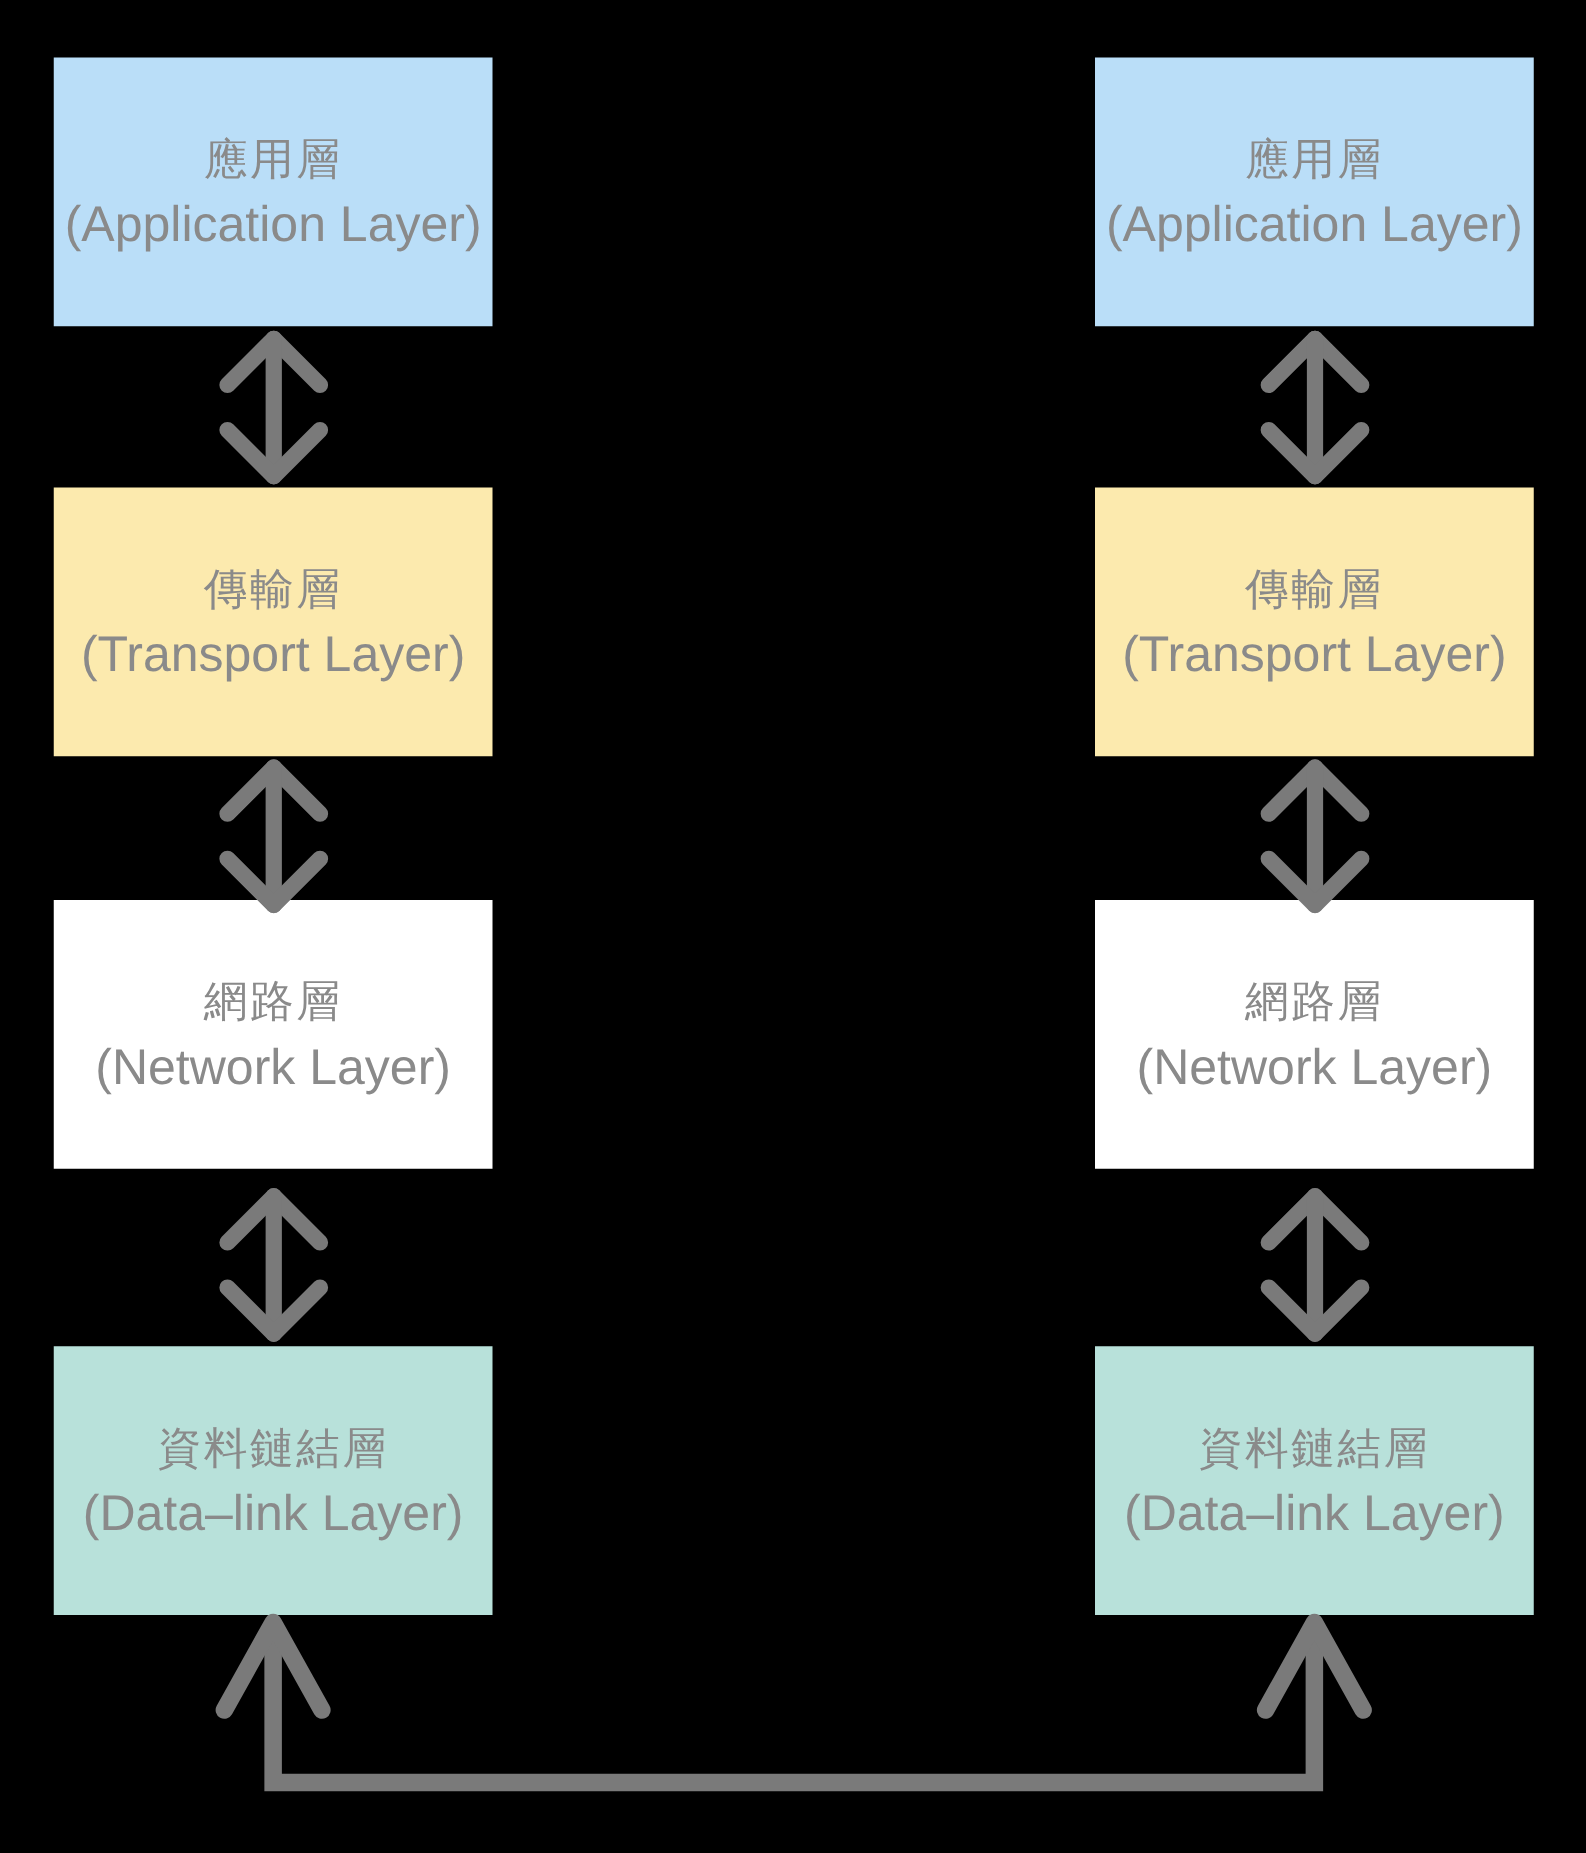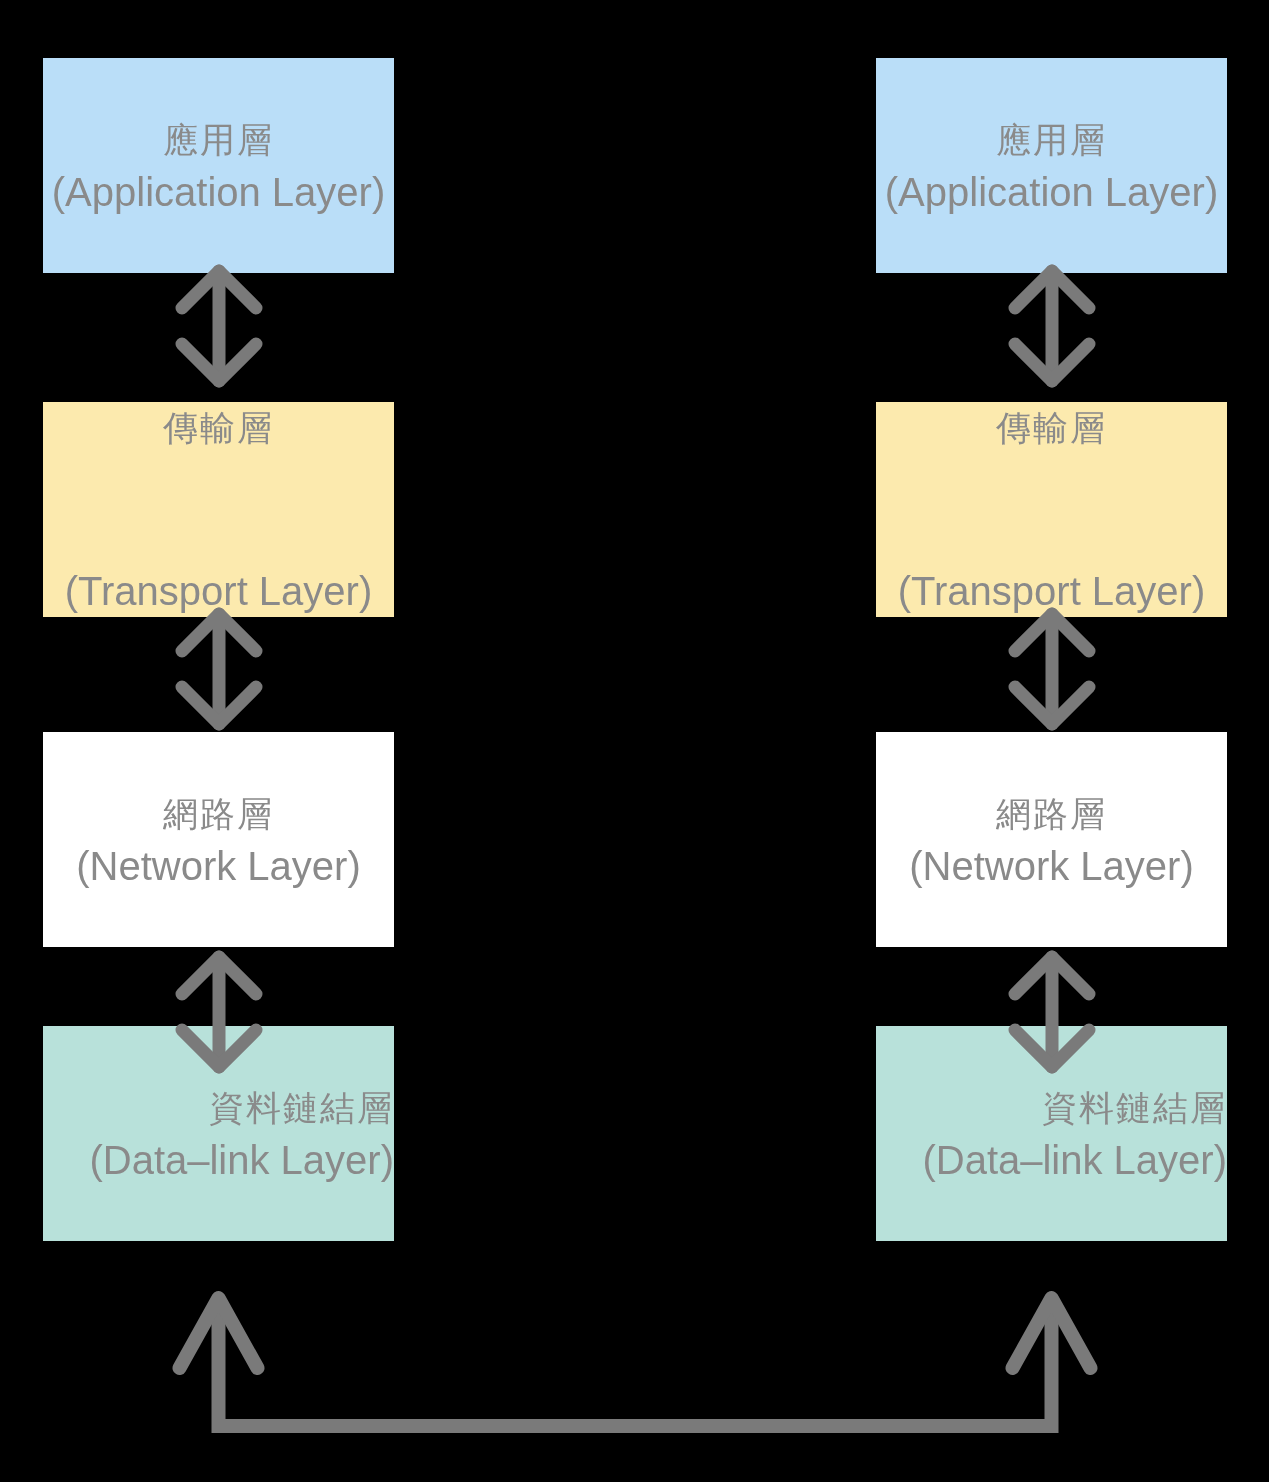--- a/index.html
+++ b/index.html
@@ -16,28 +16,27 @@
   }
   .layer-box {
     position: absolute;
     width: 351px;
     height: 215px;
     display: flex;
     flex-direction: column;
     justify-content: center;
     align-items: center;
     text-align: center;
-    margin-top: 12px;
   }
   .col-l { left: 43px; }
   .col-r { left: 876px; }
   .r1 { top: 46px; }
-  .r2 { top: 390px; justify-content: space-between; }
+  .r2 { top: 390px; }
   .r3 { top: 720px; }
-  .r4 { top: 1014px; align-items: flex-end; }
+  .r4 { top: 1077px; }
   .zh {
     font-size: 35px;
     line-height: 52px;
     letter-spacing: 2px;
   }
   .en {
     font-size: 40px;
     line-height: 52px;
   }
   .varrow {

